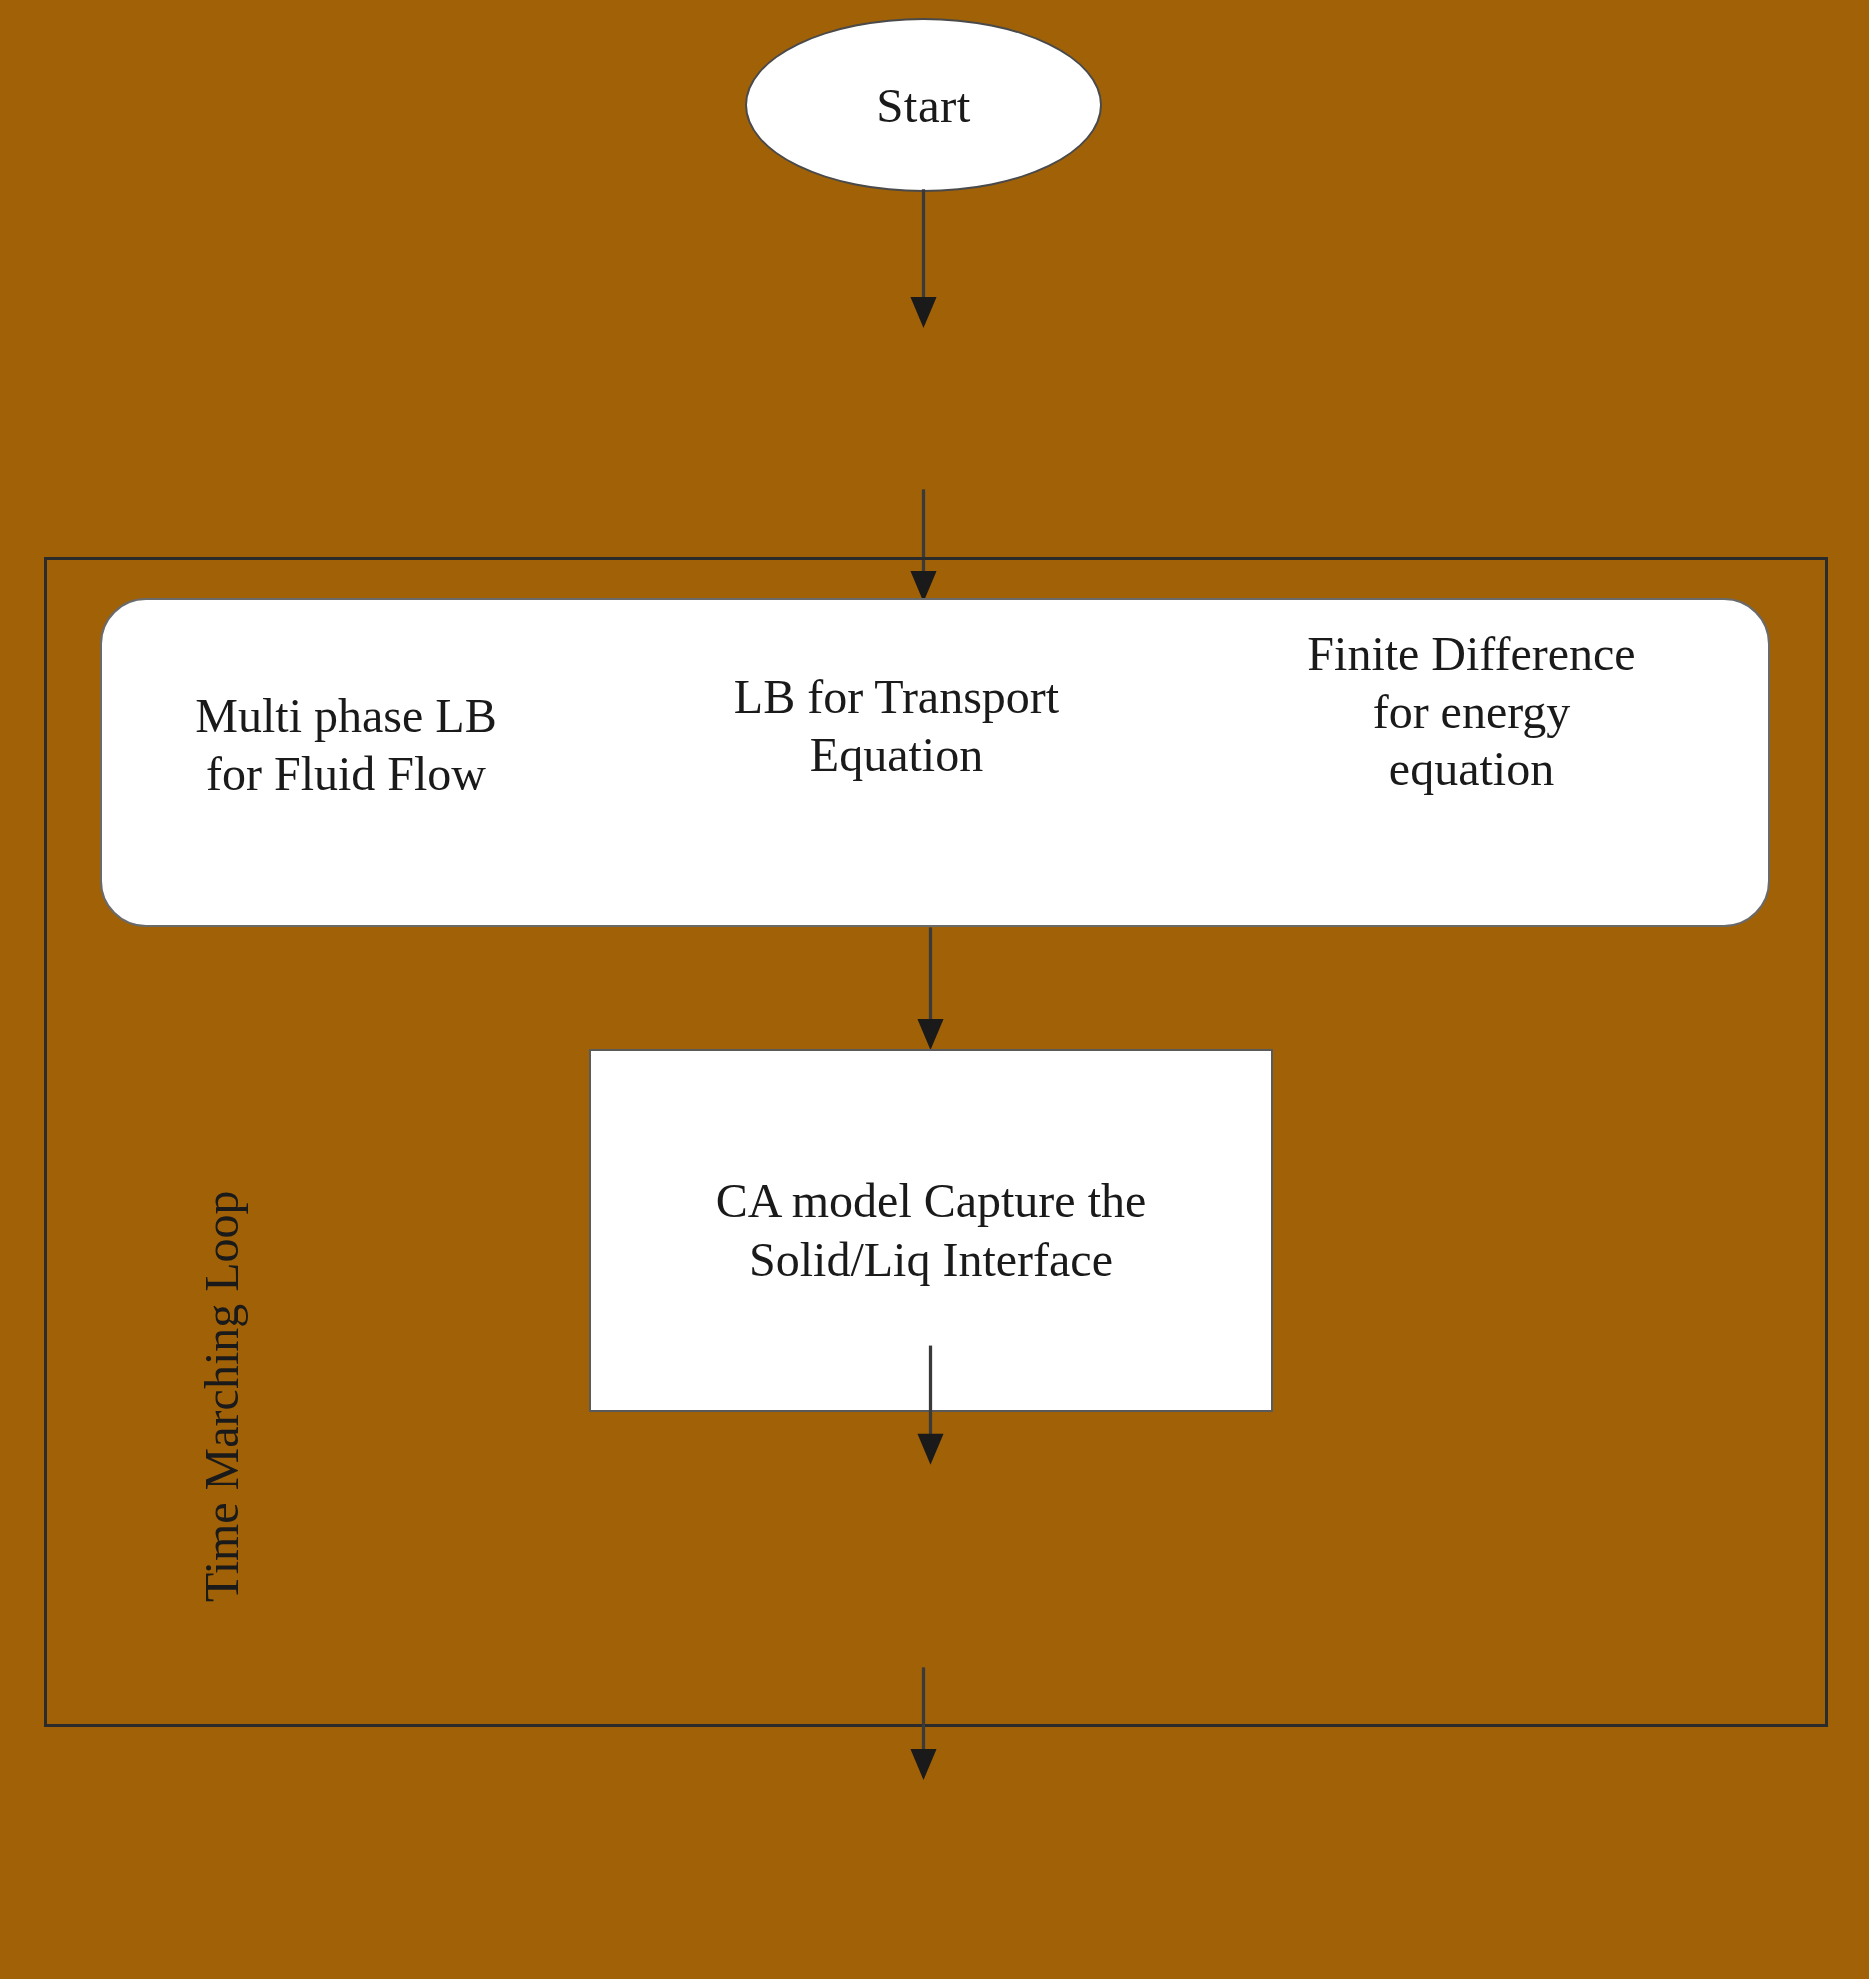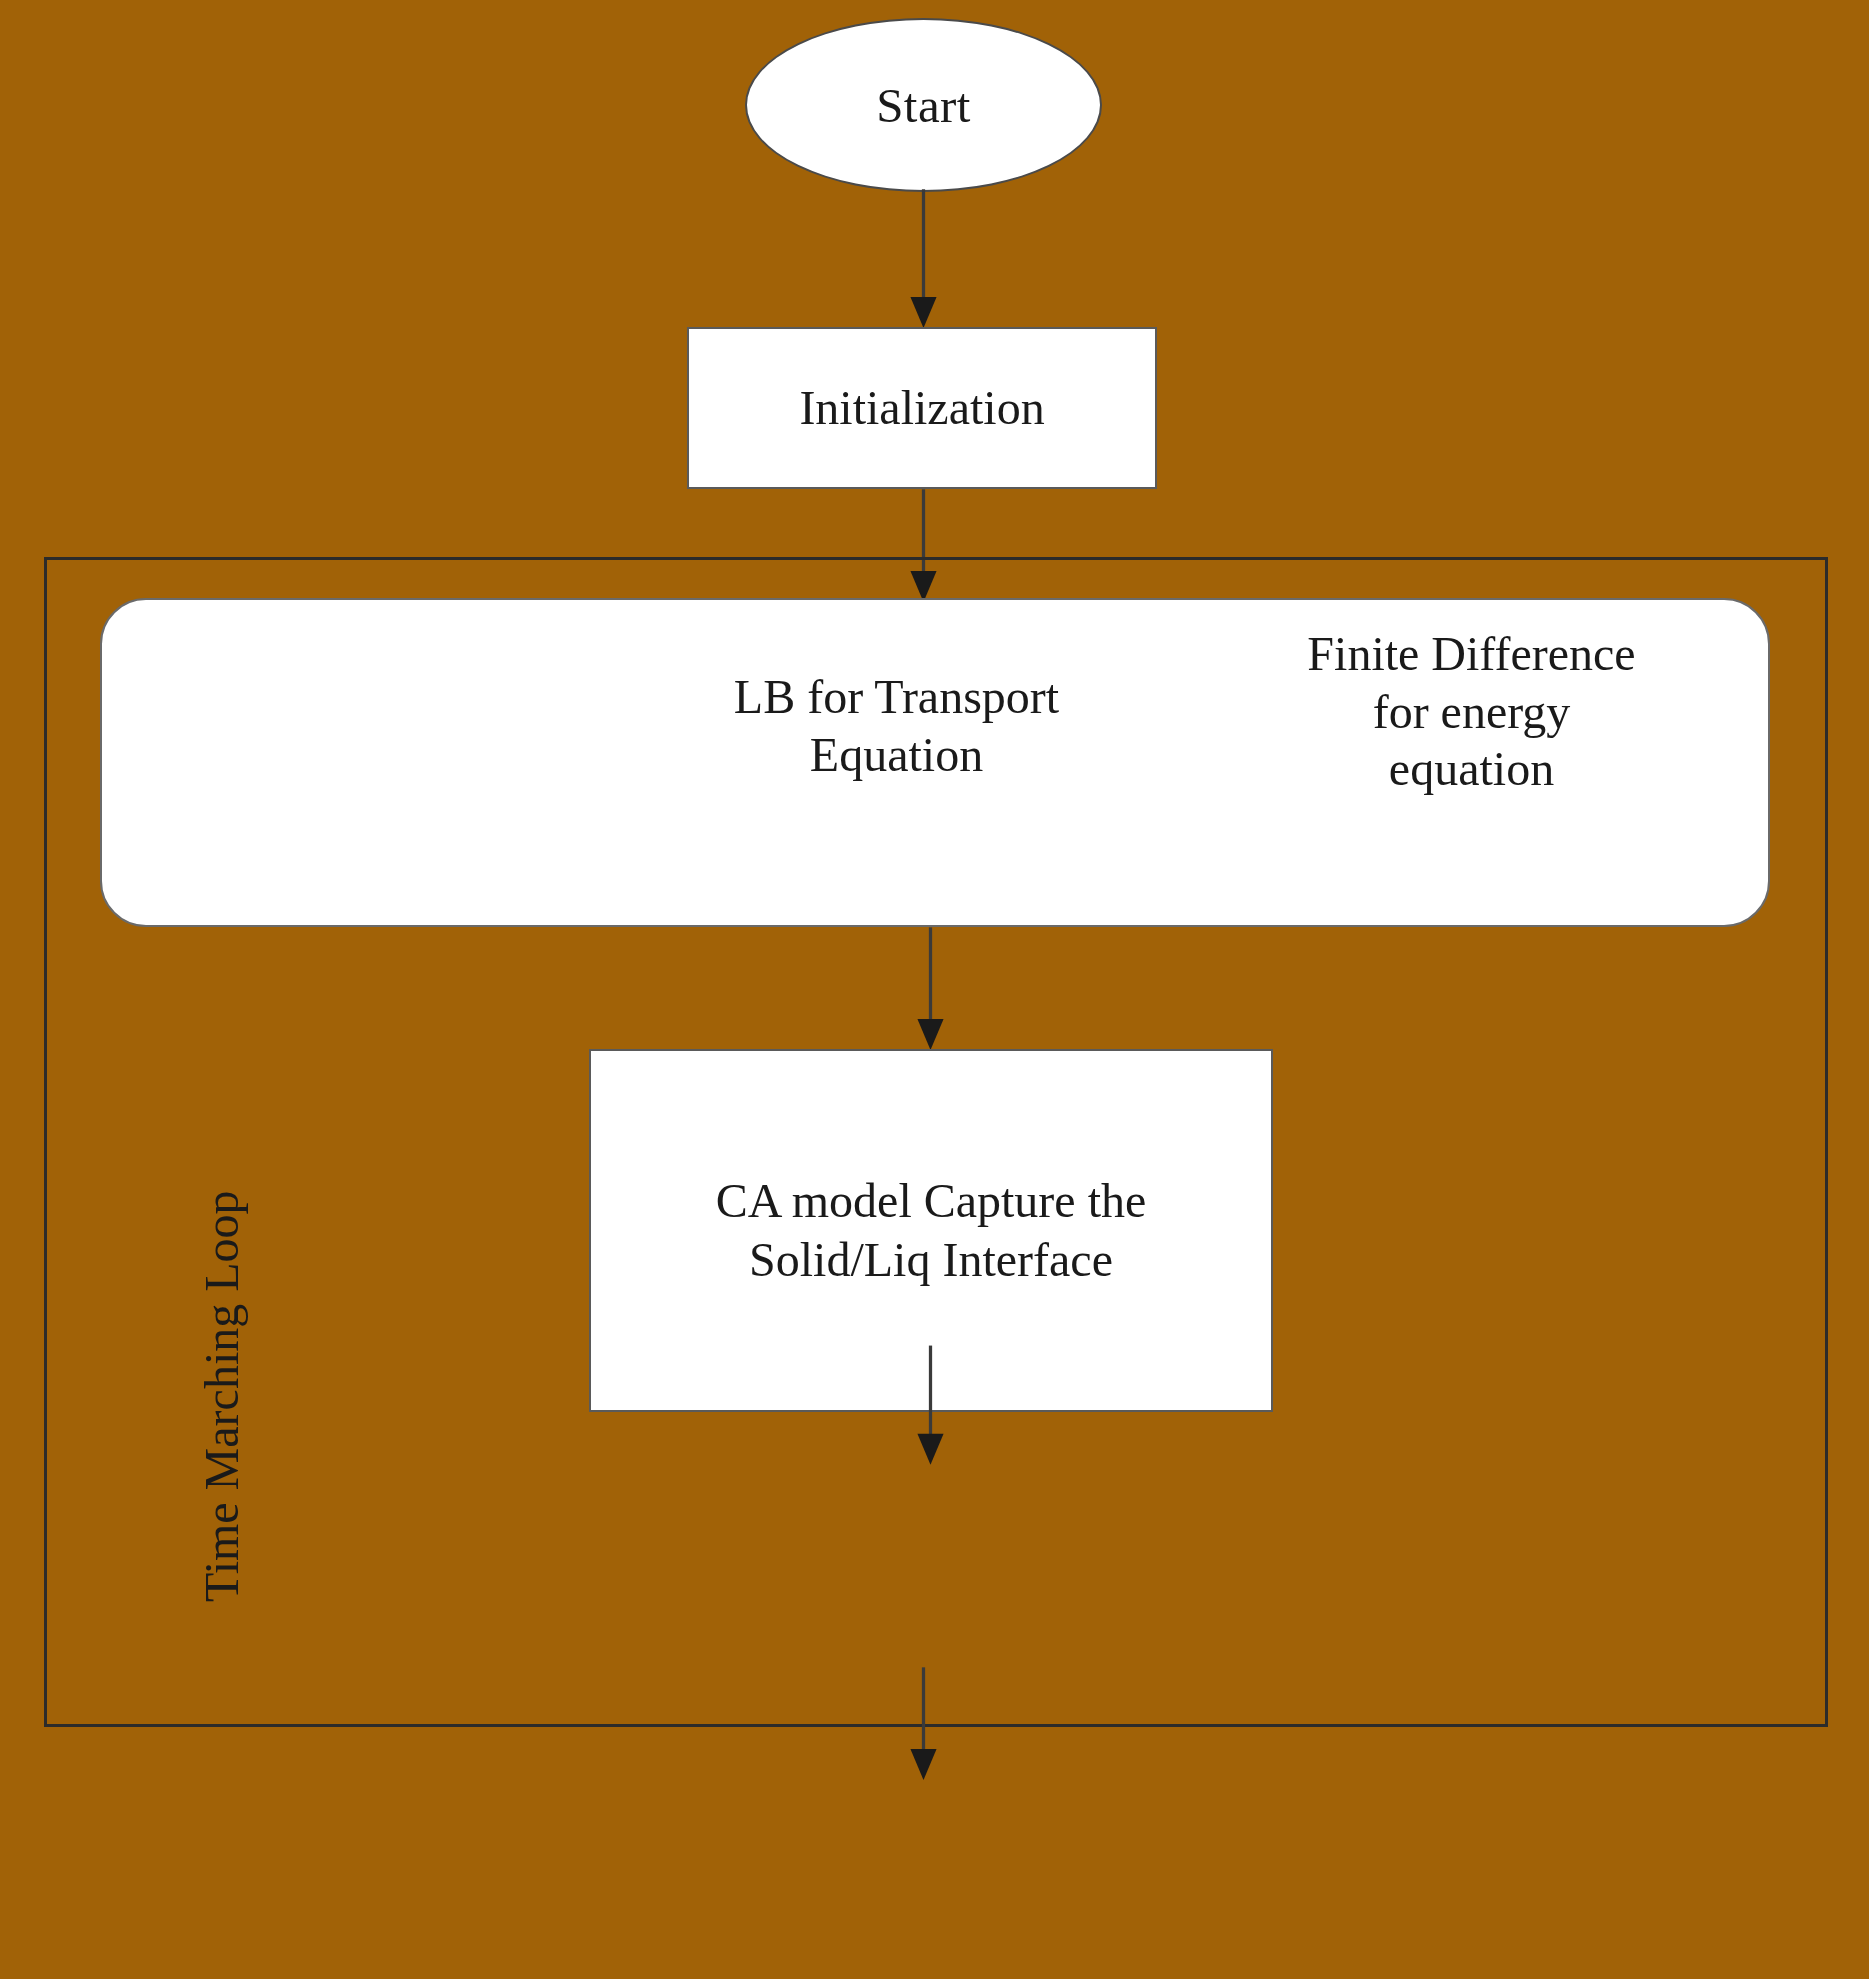--- a/index.html
+++ b/index.html
@@ -101,35 +101,34 @@
 
   <div class="terminator" style="left:745px; top:18px; width:357px; height:174px;">
     <span>Start</span>
   </div>
 
   <svg class="conn" style="left:899px; top:189px; width:49px; height:141px;" viewBox="0 0 60 172">
     <line x1="30" y1="0" x2="30" y2="146"></line>
     <polygon points="30,170 14,132 46,132"></polygon>
   </svg>
 
-  <div class="process" style="left:687px; top:327px; width:470px; height:162px;">
-    <span>Initialization</span>
-  </div>
 
   <svg class="conn" style="left:899px; top:489px; width:49px; height:115px;" viewBox="0 0 60 140">
     <line x1="30" y1="0" x2="30" y2="116"></line>
     <polygon points="30,138 14,100 46,100"></polygon>
   </svg>
 
   <div class="loop-box" style="left:44px; top:557px; width:1784px; height:1170px;"></div>
 
   <div class="loop-label" style="left:194px; top:1602px;">Time Marching Loop</div>
 
   <div class="rounded-band" style="left:100px; top:598px; width:1670px; height:329px;"></div>
 
+  <div class="band-col" style="left:132px; top:687px; width:428px;">Multi phase LB
+for Fluid Flow</div>
 
   <div class="band-col" style="left:666px; top:668px; width:461px;">LB for Transport
 Equation</div>
 
   <div class="band-col" style="left:1225px; top:625px; width:493px;text-align:center;">Finite Difference
 for energy
 equation</div>
 
   <svg class="conn" style="left:906px; top:927px; width:49px; height:125px;" viewBox="0 0 60 152">
     <line x1="30" y1="0" x2="30" y2="128"></line>

